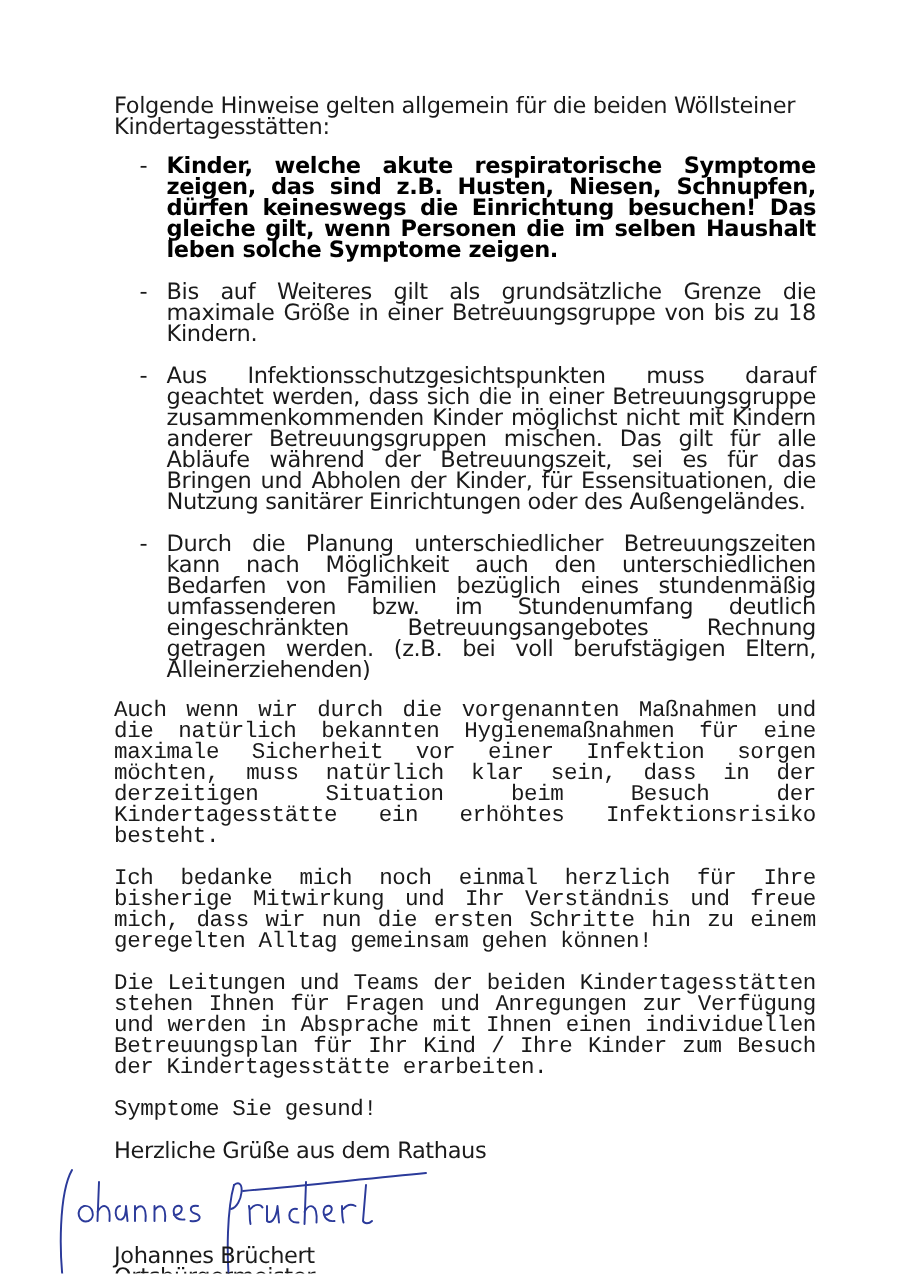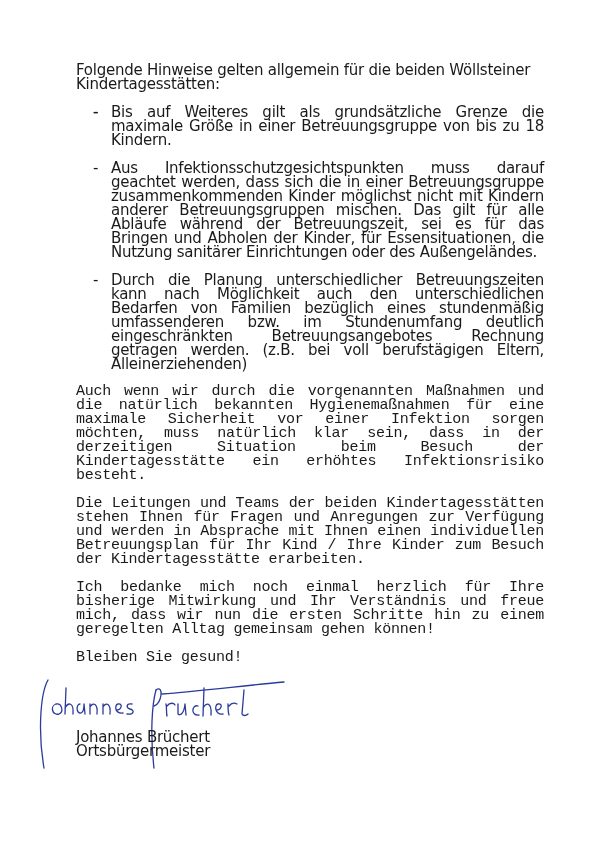--- a/index.html
+++ b/index.html
@@ -25,40 +25,42 @@
   </style>
 </head>
 <body>
 
 <div class="page">
   <p class="intro">Folgende Hinweise gelten allgemein für die beiden Wöllsteiner Kindertagesstätten:</p>
 
   <ul class="bullets">
     <li class="bullet bold">
       <span class="dash">-</span>
+      <span class="btext">Kinder, welche akute respiratorische Symptome zeigen, das sind z.B. Husten, Niesen, Schnupfen, dürfen keineswegs die Einrichtung besuchen! Das gleiche gilt, wenn Personen die im selben Haushalt leben solche Symptome zeigen.</span>
     </li>
     <li class="bullet">
       <span class="dash">-</span>
       <span class="btext">Bis auf Weiteres gilt als grundsätzliche Grenze die maximale Größe in einer Betreuungsgruppe von bis zu 18 Kindern.</span>
     </li>
     <li class="bullet">
       <span class="dash">-</span>
       <span class="btext">Aus Infektionsschutzgesichtspunkten muss darauf geachtet werden, dass sich die in einer Betreuungsgruppe zusammenkommenden Kinder möglichst nicht mit Kindern anderer Betreuungsgruppen mischen. Das gilt für alle Abläufe während der Betreuungszeit, sei es für das Bringen und Abholen der Kinder, für Essensituationen, die Nutzung sanitärer Einrichtungen oder des Außengeländes.</span>
     </li>
     <li class="bullet">
       <span class="dash">-</span>
       <span class="btext">Durch die Planung unterschiedlicher Betreuungszeiten kann nach Möglichkeit auch den unterschiedlichen Bedarfen von Familien bezüglich eines stundenmäßig umfassenderen bzw. im Stundenumfang deutlich eingeschränkten Betreuungsangebotes Rechnung getragen werden. (z.B. bei voll berufstägigen Eltern, Alleinerziehenden)</span>
     </li>
   </ul>
 
   <p class="para">Auch wenn wir durch die vorgenannten Maßnahmen und die natürlich bekannten Hygienemaßnahmen für eine maximale Sicherheit vor einer Infektion sorgen möchten, muss natürlich klar sein, dass in der derzeitigen Situation beim Besuch der Kindertagesstätte ein erhöhtes Infektionsrisiko besteht.</p>
+  <p class="para">Ich bedanke mich noch einmal herzlich für Ihre bisherige Mitwirkung und Ihr Verständnis und freue mich, dass wir nun die ersten Schritte hin zu einem geregelten Alltag gemeinsam gehen können!</p>
   <p class="para">Die Leitungen und Teams der beiden Kindertagesstätten stehen Ihnen für Fragen und Anregungen zur Verfügung und werden in Absprache mit Ihnen einen individuellen Betreuungsplan für Ihr Kind / Ihre Kinder zum Besuch der Kindertagesstätte erarbeiten.</p>
-  <p class="para">Ich bedanke mich noch einmal herzlich für Ihre bisherige Mitwirkung und Ihr Verständnis und freue mich, dass wir nun die ersten Schritte hin zu einem geregelten Alltag gemeinsam gehen können!</p>
-  <p class="para short">Bleiben Sie gesund!</p>
+  <p class="para short">Symptome Sie gesund!</p>
 
+  <p class="closing">Herzliche Grüße aus dem Rathaus</p>
 
   <div class="sig-block">
     <svg class="sig-svg" viewBox="0 0 280 96" xmlns="http://www.w3.org/2000/svg">
       <g fill="none" stroke="#2b3a9a" stroke-width="1.3" stroke-linecap="round" stroke-linejoin="round">
 
         <path d="M16 6 C8 20, 6 60, 12 94"></path>
 
         <path d="M24 30 C18 32, 20 42, 27 40 C32 38, 30 29, 24 30"></path>
         <path d="M34 14 L33 40 M33 34 C36 28, 42 28, 41 40"></path>
         <path d="M48 30 C44 30, 44 40, 49 39 C52 38, 52 31, 52 30 L53 40"></path>

